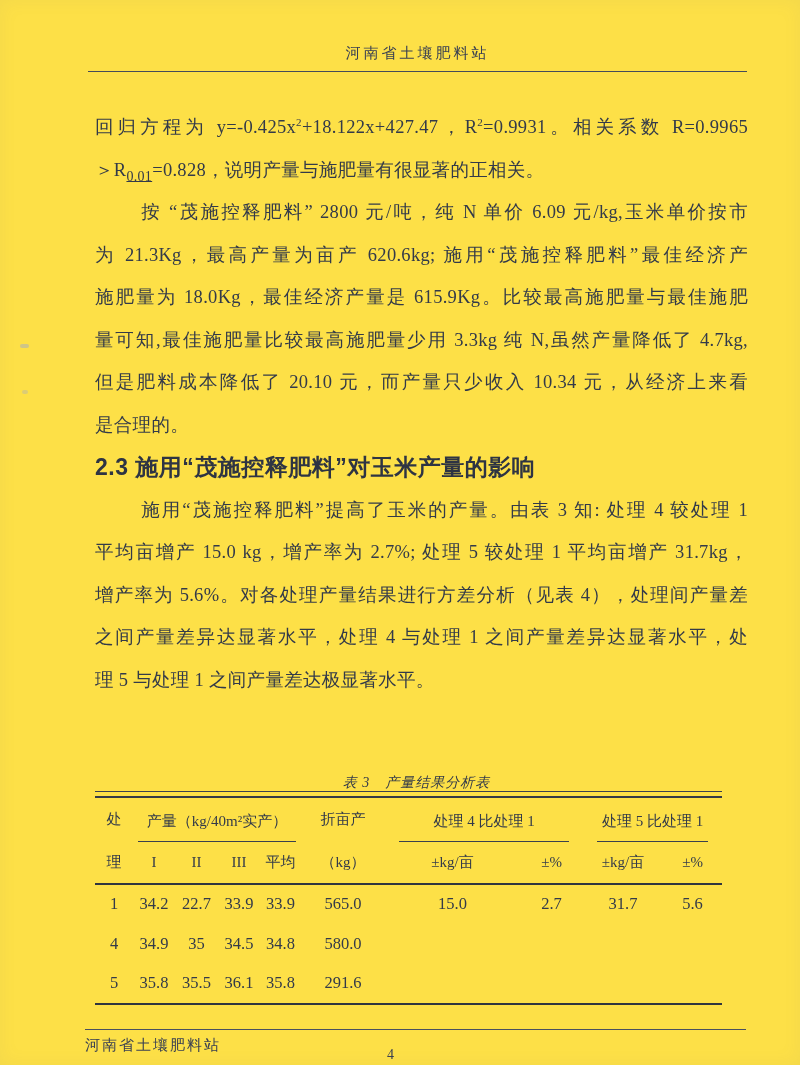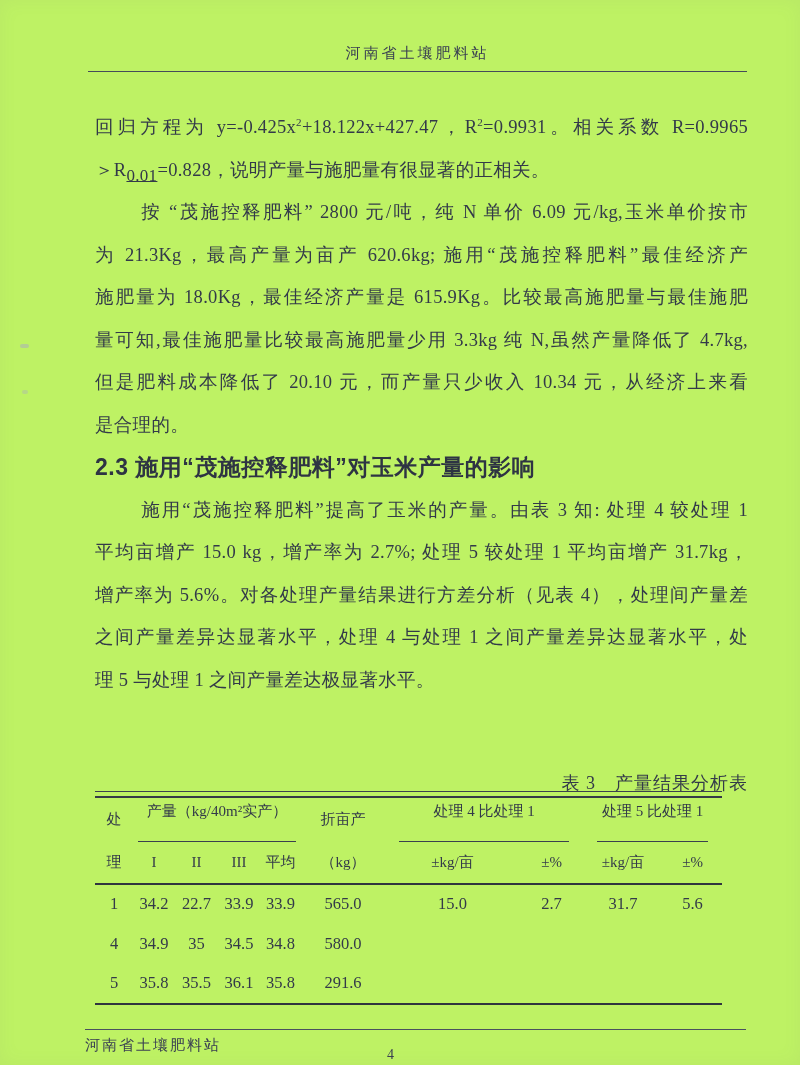--- a/index.html
+++ b/index.html
@@ -1,20 +1,20 @@
 <!DOCTYPE html>
 <html><head>
 <meta charset="utf-8">
 <style>
   html, body { margin: 0; padding: 0; }
   .page {
     position: relative;
     width: 800px;
     height: 1065px;
-    background: #bef264;
+    background: #fde047;
     overflow: hidden;
     font-family: "Liberation Serif", "DejaVu Serif", serif;
     color: #333a49;
     box-shadow: inset 0 0 18px rgba(120,120,125,0.08);
   }
 
   
   .doc-header {
     position: absolute;
     top: 44px; left: 88px; width: 659px;
@@ -34,57 +34,58 @@
     position: absolute;
     top: 106px; left: 85px; width: 663px;
     font-size: 18.5px;
     line-height: 42.5px;
     letter-spacing: 0.3px;
   }
   .tl { white-space: nowrap; margin-left: 10px; }
   .jl { white-space: normal; text-align: justify; text-align-last: justify; }
   .indent { text-indent: 2.5em; }
   sup { font-size: 11px; line-height: 0; }
-  sub { font-size: 17px; line-height: 0; text-decoration: underline; }
+  sub { font-size: 14px; line-height: 0; text-decoration: underline; }
   .sec-heading {
     font-family: "Liberation Sans", "DejaVu Sans", sans-serif;
     font-weight: bold;
     font-size: 23px;
     letter-spacing: 0.5px;
     color: #2e3443;
   }
 
   
   .tbl-caption {
     position: absolute;
     top: 770px; left: 85px; width: 663px; height: 26px;
     line-height: 26px;
-    text-align: right;
-    font-size: 18px;
+    text-align: center;
+    font-size: 14px;
     letter-spacing: 1px;
+    font-style: italic;
   }
 
   
   .table-wrap { position: absolute; left: 95px; top: 791px; width: 627px; }
   .dbl-rule { border-top: 1.6px solid #3c414e; margin-bottom: 3.5px; }
   table.t3 {
     width: 627px;
     border-collapse: collapse;
     table-layout: fixed;
     border-top: 2px solid #343a46;
     border-bottom: 2.5px solid #30353f;
     font-size: 15px;
     color: #333a49;
   }
   table.t3 td { padding: 0; text-align: center; overflow: visible; }
   tr.h1 td { height: 44px; vertical-align: middle; }
   tr.h1 td.grp-cell { vertical-align: bottom; }
   .grpline {
     border-bottom: 1.6px solid #3a404d;
-    padding-bottom: 20px;
+    padding-bottom: 10px;
     margin: 0 14px;
     white-space: nowrap;
     text-align: center;
   }
   .grpline.wide { margin: 0 5px; }
   tr.h2 td {
     height: 41px;
     vertical-align: middle;
     border-bottom: 2px solid #30353f;
     white-space: nowrap;

